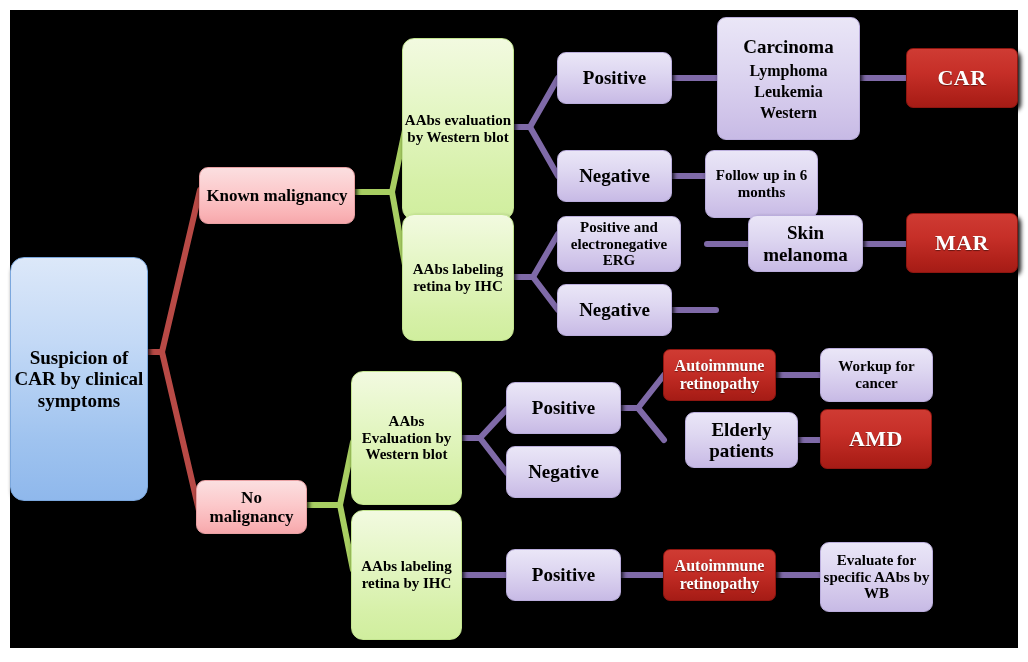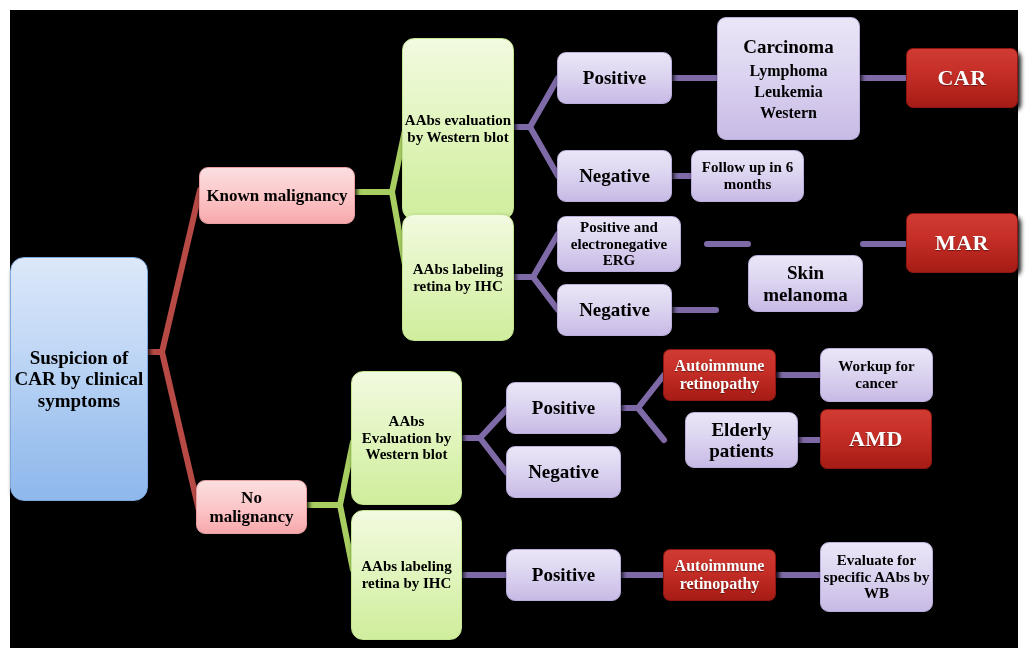--- a/index.html
+++ b/index.html
@@ -203,25 +203,25 @@
       <span>Negative</span>
     </div>
 
     <div class="node n-purple" style="left:707px; top:7px; width:143px; height:123px;">
       <span class="t-title">Carcinoma</span>
       <span class="t-sub" style="margin-top:5px;">Lymphoma</span>
       <span class="t-sub" style="margin-top:3px;text-align:center;">Leukemia</span>
       <span class="t-sub" style="margin-top:3px;">Western</span>
     </div>
 
-    <div class="node n-purple" style="left:681px; top:140px; width:113px; height:52px;">
+    <div class="node n-purple" style="left:695px; top:140px; width:113px; height:68px;">
       <span>Follow up in 6 months</span>
     </div>
 
-    <div class="node n-purple big" style="left:738px; top:205px; width:115px; height:57px;margin-top:40px;">
+    <div class="node n-purple big" style="left:738px; top:205px; width:115px; height:57px;">
       <span>Skin melanoma</span>
     </div>
 
 
     <div class="node n-purple big" style="left:496px; top:372px; width:115px; height:52px;">
       <span>Positive</span>
     </div>
 
     <div class="node n-purple big" style="left:496px; top:436px; width:115px; height:52px;">
       <span>Negative</span>

